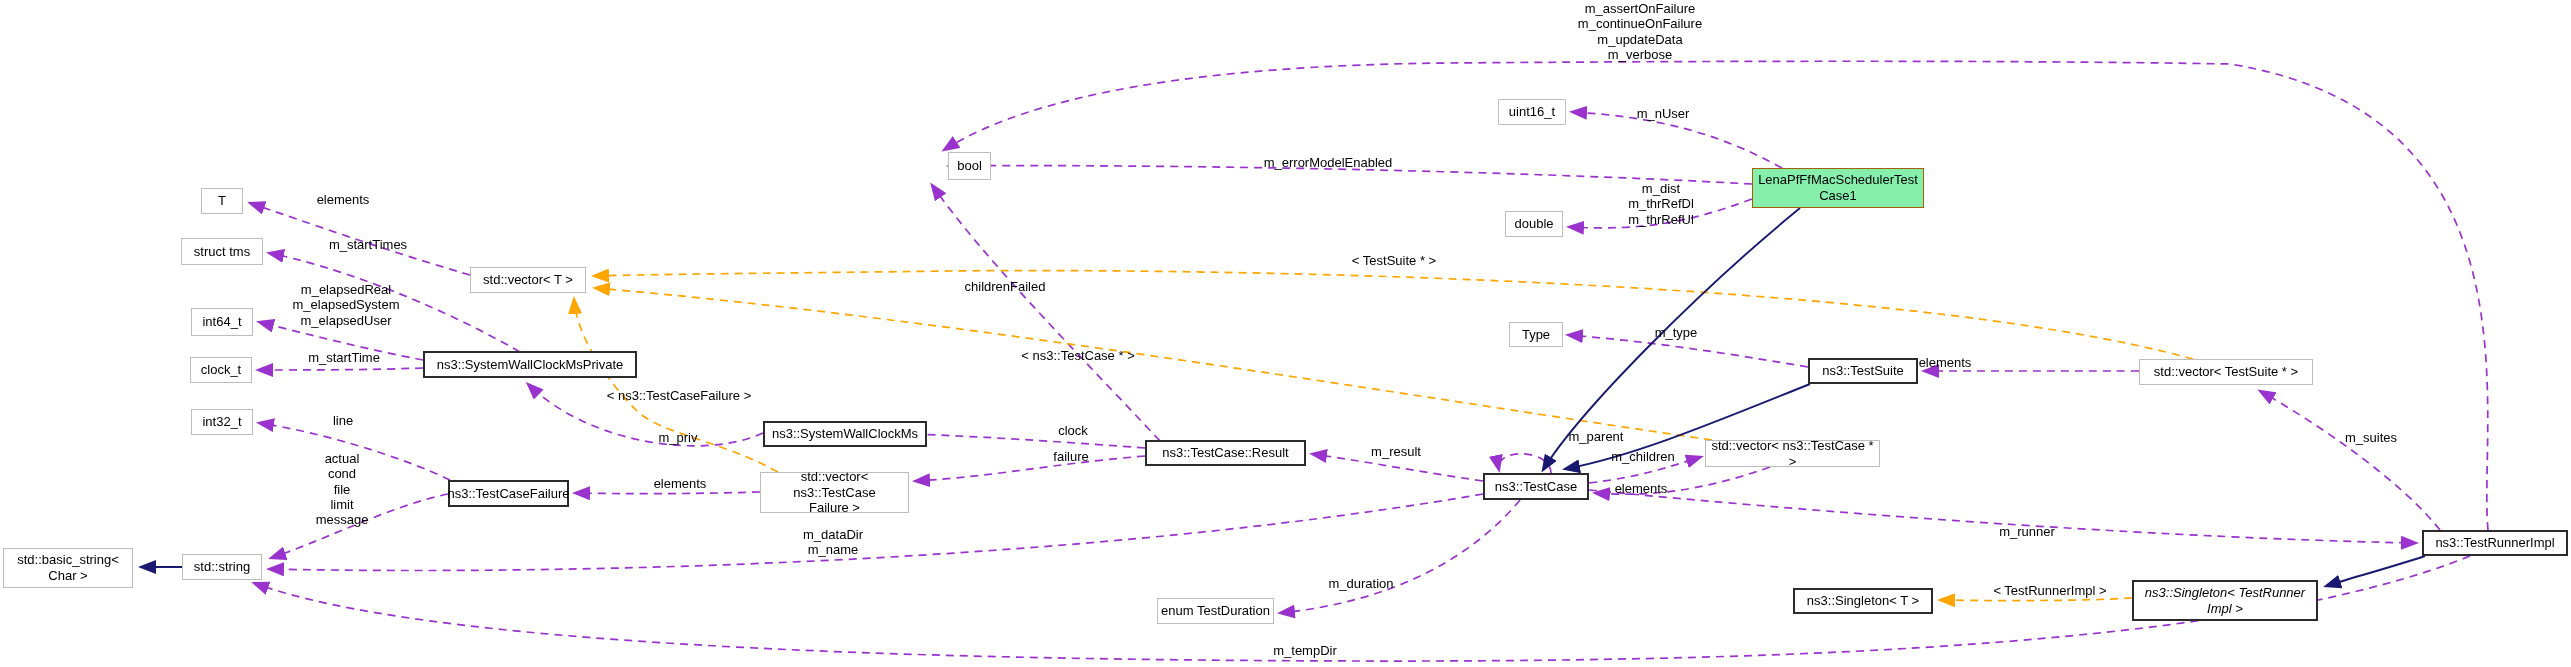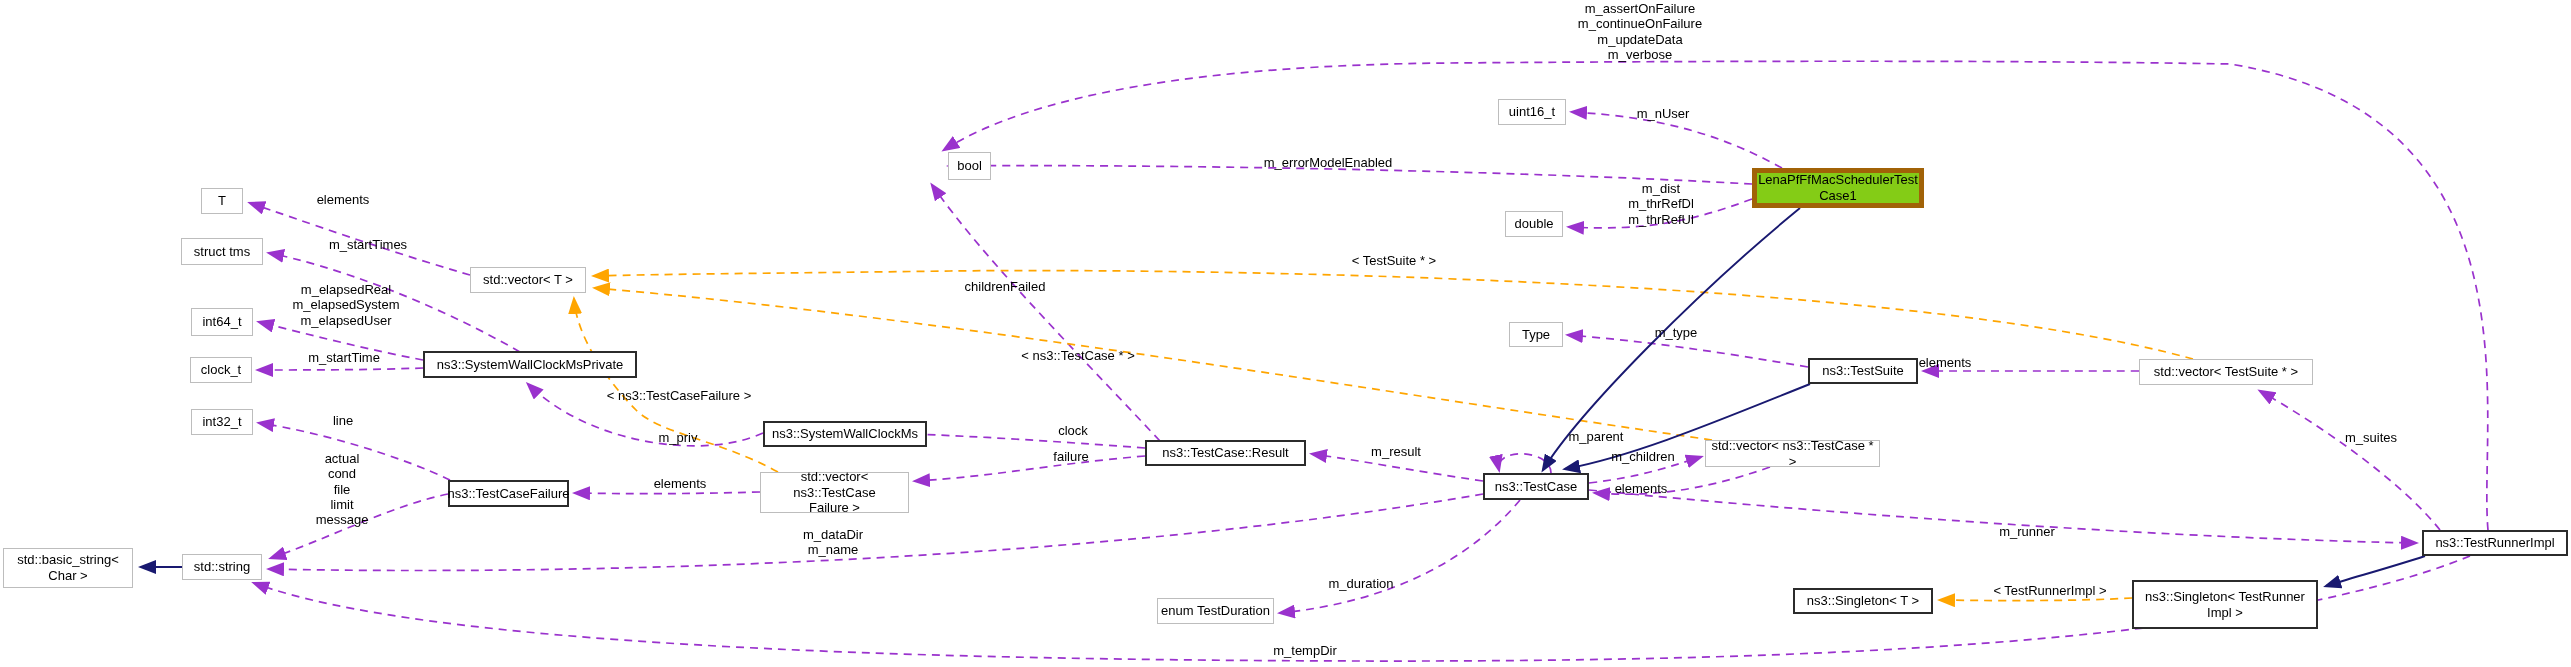--- a/index.html
+++ b/index.html
@@ -16,21 +16,21 @@
     display:flex;align-items:center;justify-content:center;
     text-align:center;
     font-size:13px;line-height:1.22;color:#000;
     background:#ffffff;
     box-sizing:border-box;
     white-space:pre-line;
     z-index:2;
   }
   .node.plain{border:1px solid #bdbdbd;}
   .node.bold{border:2px solid #2b2b2b;}
-  .node.highlight{border:5px solid #a16207;background:#84cc16;}
+  .node.highlight{border:1px solid #a16207;background:#86efac;}
   .edge-label{
     position:absolute;
     transform:translate(-50%,-50%);
     font-size:13px;line-height:1.18;color:#000;
     text-align:center;white-space:pre-line;
     z-index:3;
     pointer-events:none;
   }
 </style>
 </head>
@@ -105,21 +105,21 @@
     <div class="node plain" style="left: 1505px; top: 211px; width: 58px; height: 26px;">double</div>
     <div class="node plain" style="left: 1509px; top: 322px; width: 54px; height: 25px;">Type</div>
     <div class="node bold" style="left: 1483px; top: 473px; width: 106px; height: 27px;">ns3::TestCase</div>
     <div class="node bold" style="left: 1808px; top: 358px; width: 110px; height: 26px;">ns3::TestSuite</div>
     <div class="node plain" style="left: 1705px; top: 440px; width: 175px; height: 27px;">std::vector&lt; ns3::TestCase * &gt;</div>
     <div class="node plain" style="left: 2139px; top: 359px; width: 174px; height: 26px;">std::vector&lt; TestSuite * &gt;</div>
     <div class="node highlight" style="left: 1752px; top: 168px; width: 172px; height: 40px;">LenaPfFfMacSchedulerTest
 Case1</div>
     <div class="node bold" style="left: 2422px; top: 530px; width: 146px; height: 26px;">ns3::TestRunnerImpl</div>
     <div class="node bold" style="left: 1793px; top: 588px; width: 140px; height: 26px;">ns3::Singleton&lt; T &gt;</div>
-    <div class="node bold" style="left: 2132px; top: 580px; width: 186px; height: 49px;">ns3::Singleton&lt; TestRunner
+    <div class="node bold" style="left: 2132px; top: 580px; width: 186px; height: 41px; font-style: italic;">ns3::Singleton&lt; TestRunner
 Impl &gt;</div>
     <div class="edge-label" style="left: 343px; top: 200px;">elements</div>
     <div class="edge-label" style="left: 344px; top: 245px; padding-left: 48px;">m_startTimes</div>
     <div class="edge-label" style="left: 346px; top: 305px;">m_elapsedReal
 m_elapsedSystem
 m_elapsedUser</div>
     <div class="edge-label" style="left: 344px; top: 358px;">m_startTime</div>
     <div class="edge-label" style="left: 343px; top: 421px;">line</div>
     <div class="edge-label" style="left: 342px; top: 489px;">actual
 cond

